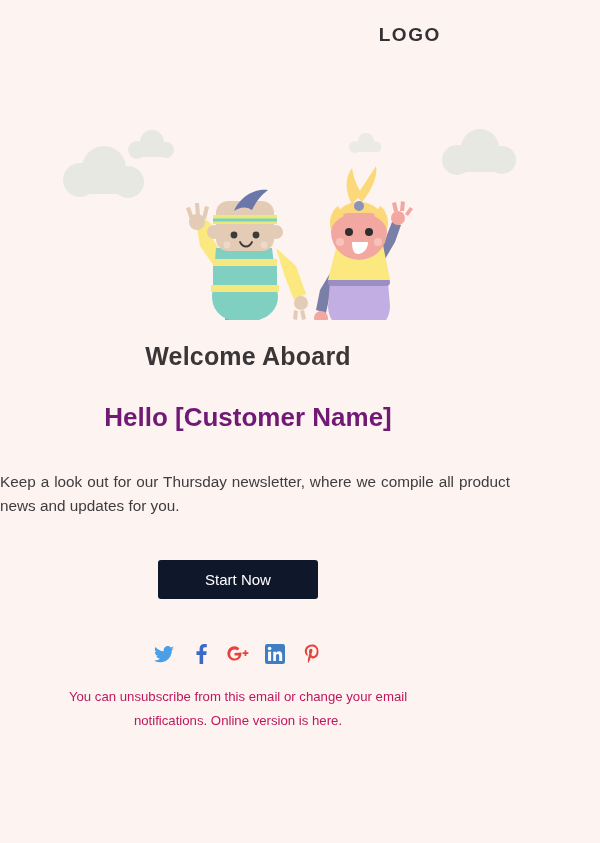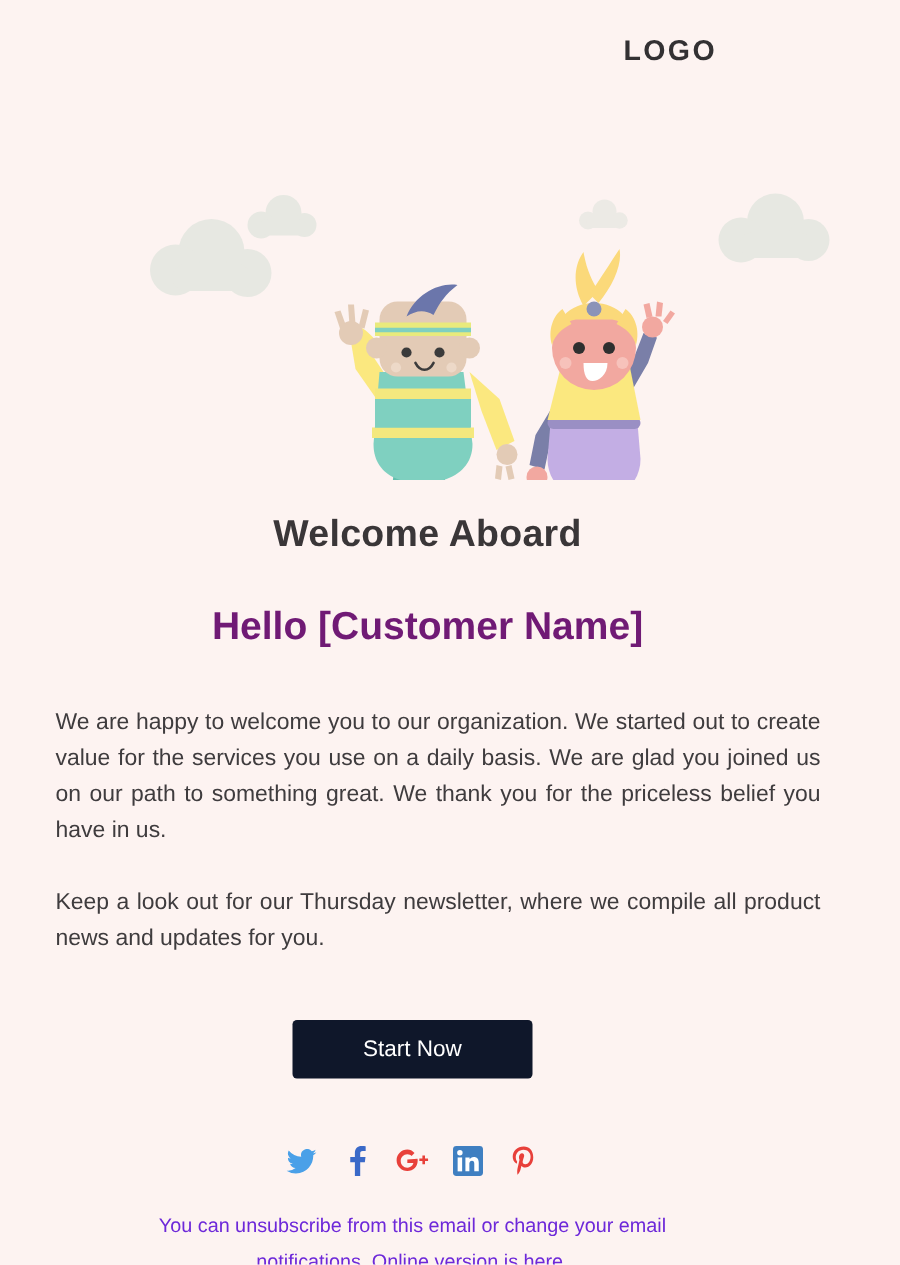--- a/index.html
+++ b/index.html
@@ -10,21 +10,20 @@
     background: #fdf3f1;
     font-family: "Liberation Sans", sans-serif;
     overflow: hidden;
   }
 
   .email-page {
     position: relative;
     width: 476px;
     height: 843px;
     background: #fdf3f1;
-    margin-left: 37px;
   }
 
   
   .header {
     height: 70px;
     display: flex;
     align-items: center;
     justify-content: flex-end;
     padding-right: 35px;
   }
@@ -112,21 +111,21 @@
   }
 
   
   .footer {
     margin-top: 20px;
     text-align: center;
   }
   .footer-line {
     font-size: 13.2px;
     line-height: 24px;
-    color: #6d28d9;
+    color: #be185d;
   }
 </style>
 </head>
 <body>
 
 <div class="email-page">
 
   <div class="header">
     <div class="logo-text">LOGO</div>
   </div>
@@ -261,21 +260,20 @@
       </g>
     </svg>
   </div>
 
   <div class="title-block">
     <div class="welcome-title">Welcome Aboard</div>
     <div class="greeting">Hello [Customer Name]</div>
   </div>
 
   <div class="body-copy">
-    <p class="paragraph">We are happy to welcome you to our organization. We started out to create value for the services you use on a daily basis. We are glad you joined us on our path to something great. We thank you for the priceless belief you have in us.</p>
     <p class="paragraph">Keep a look out for our Thursday newsletter, where we compile all product news and updates for you.</p>
   </div>
 
   <div class="cta-wrap">
     <button class="cta-button">Start Now</button>
   </div>
 
   <div class="social-row">
 
     <a class="social-link">

